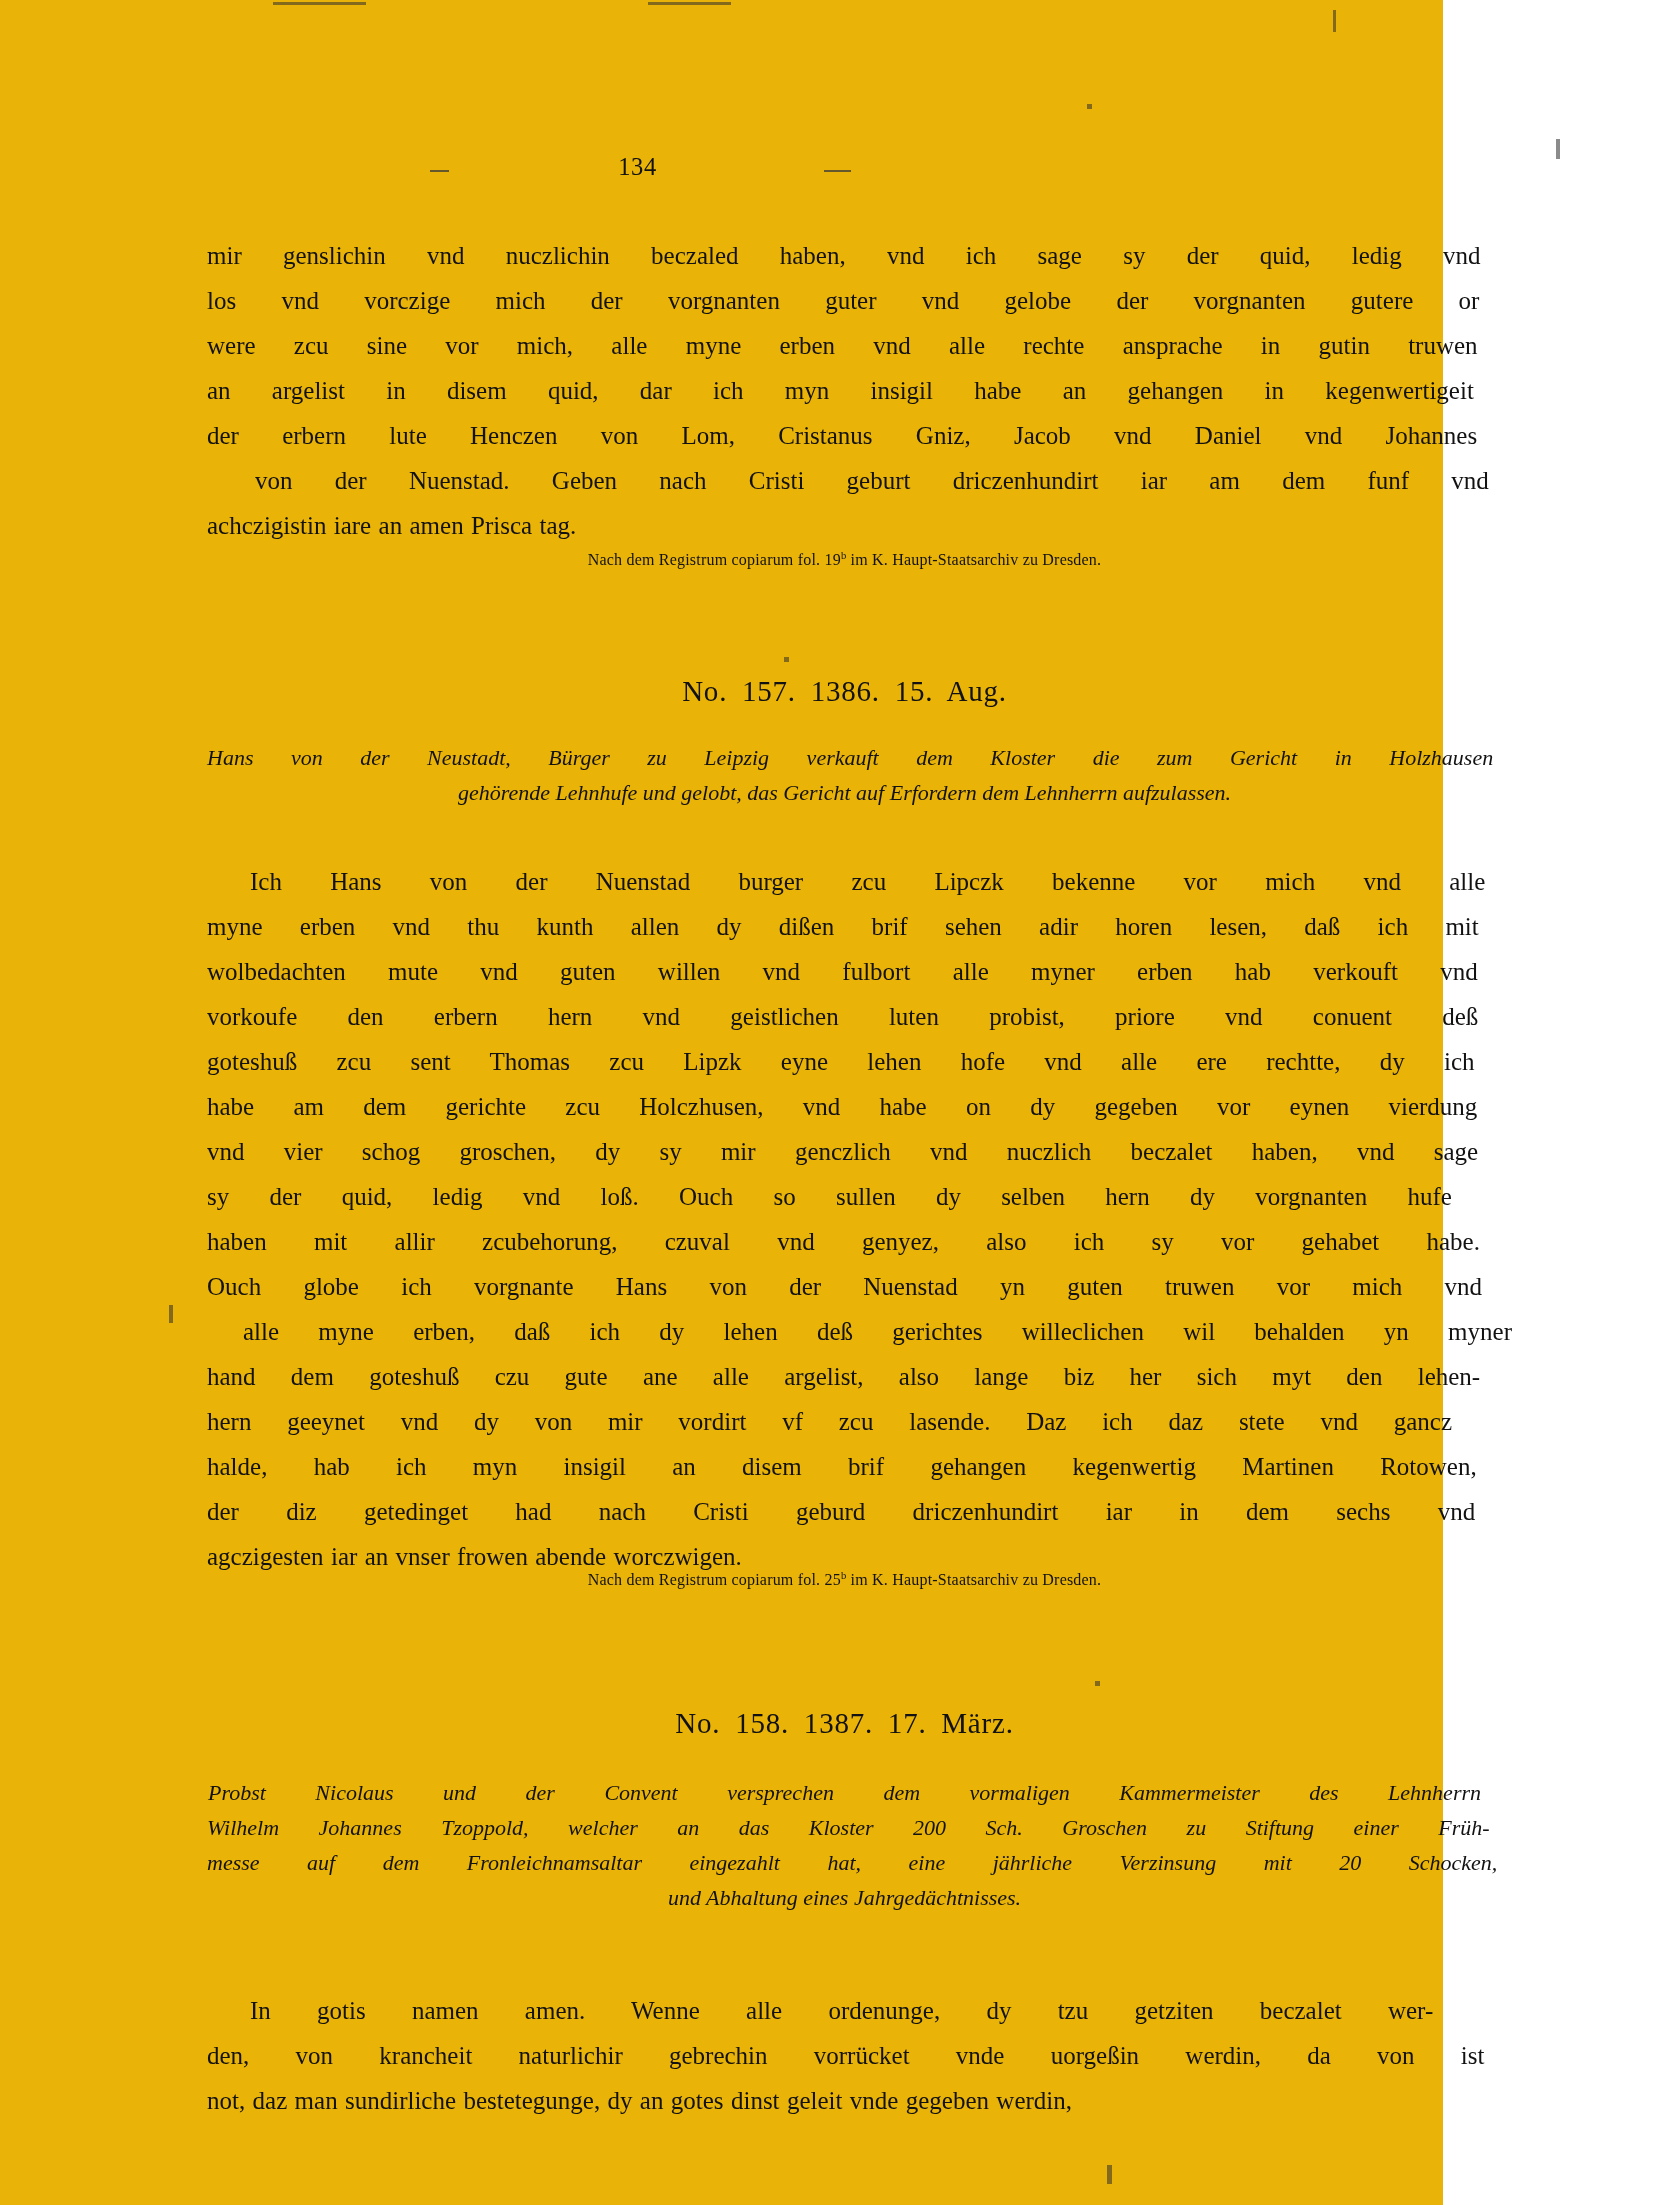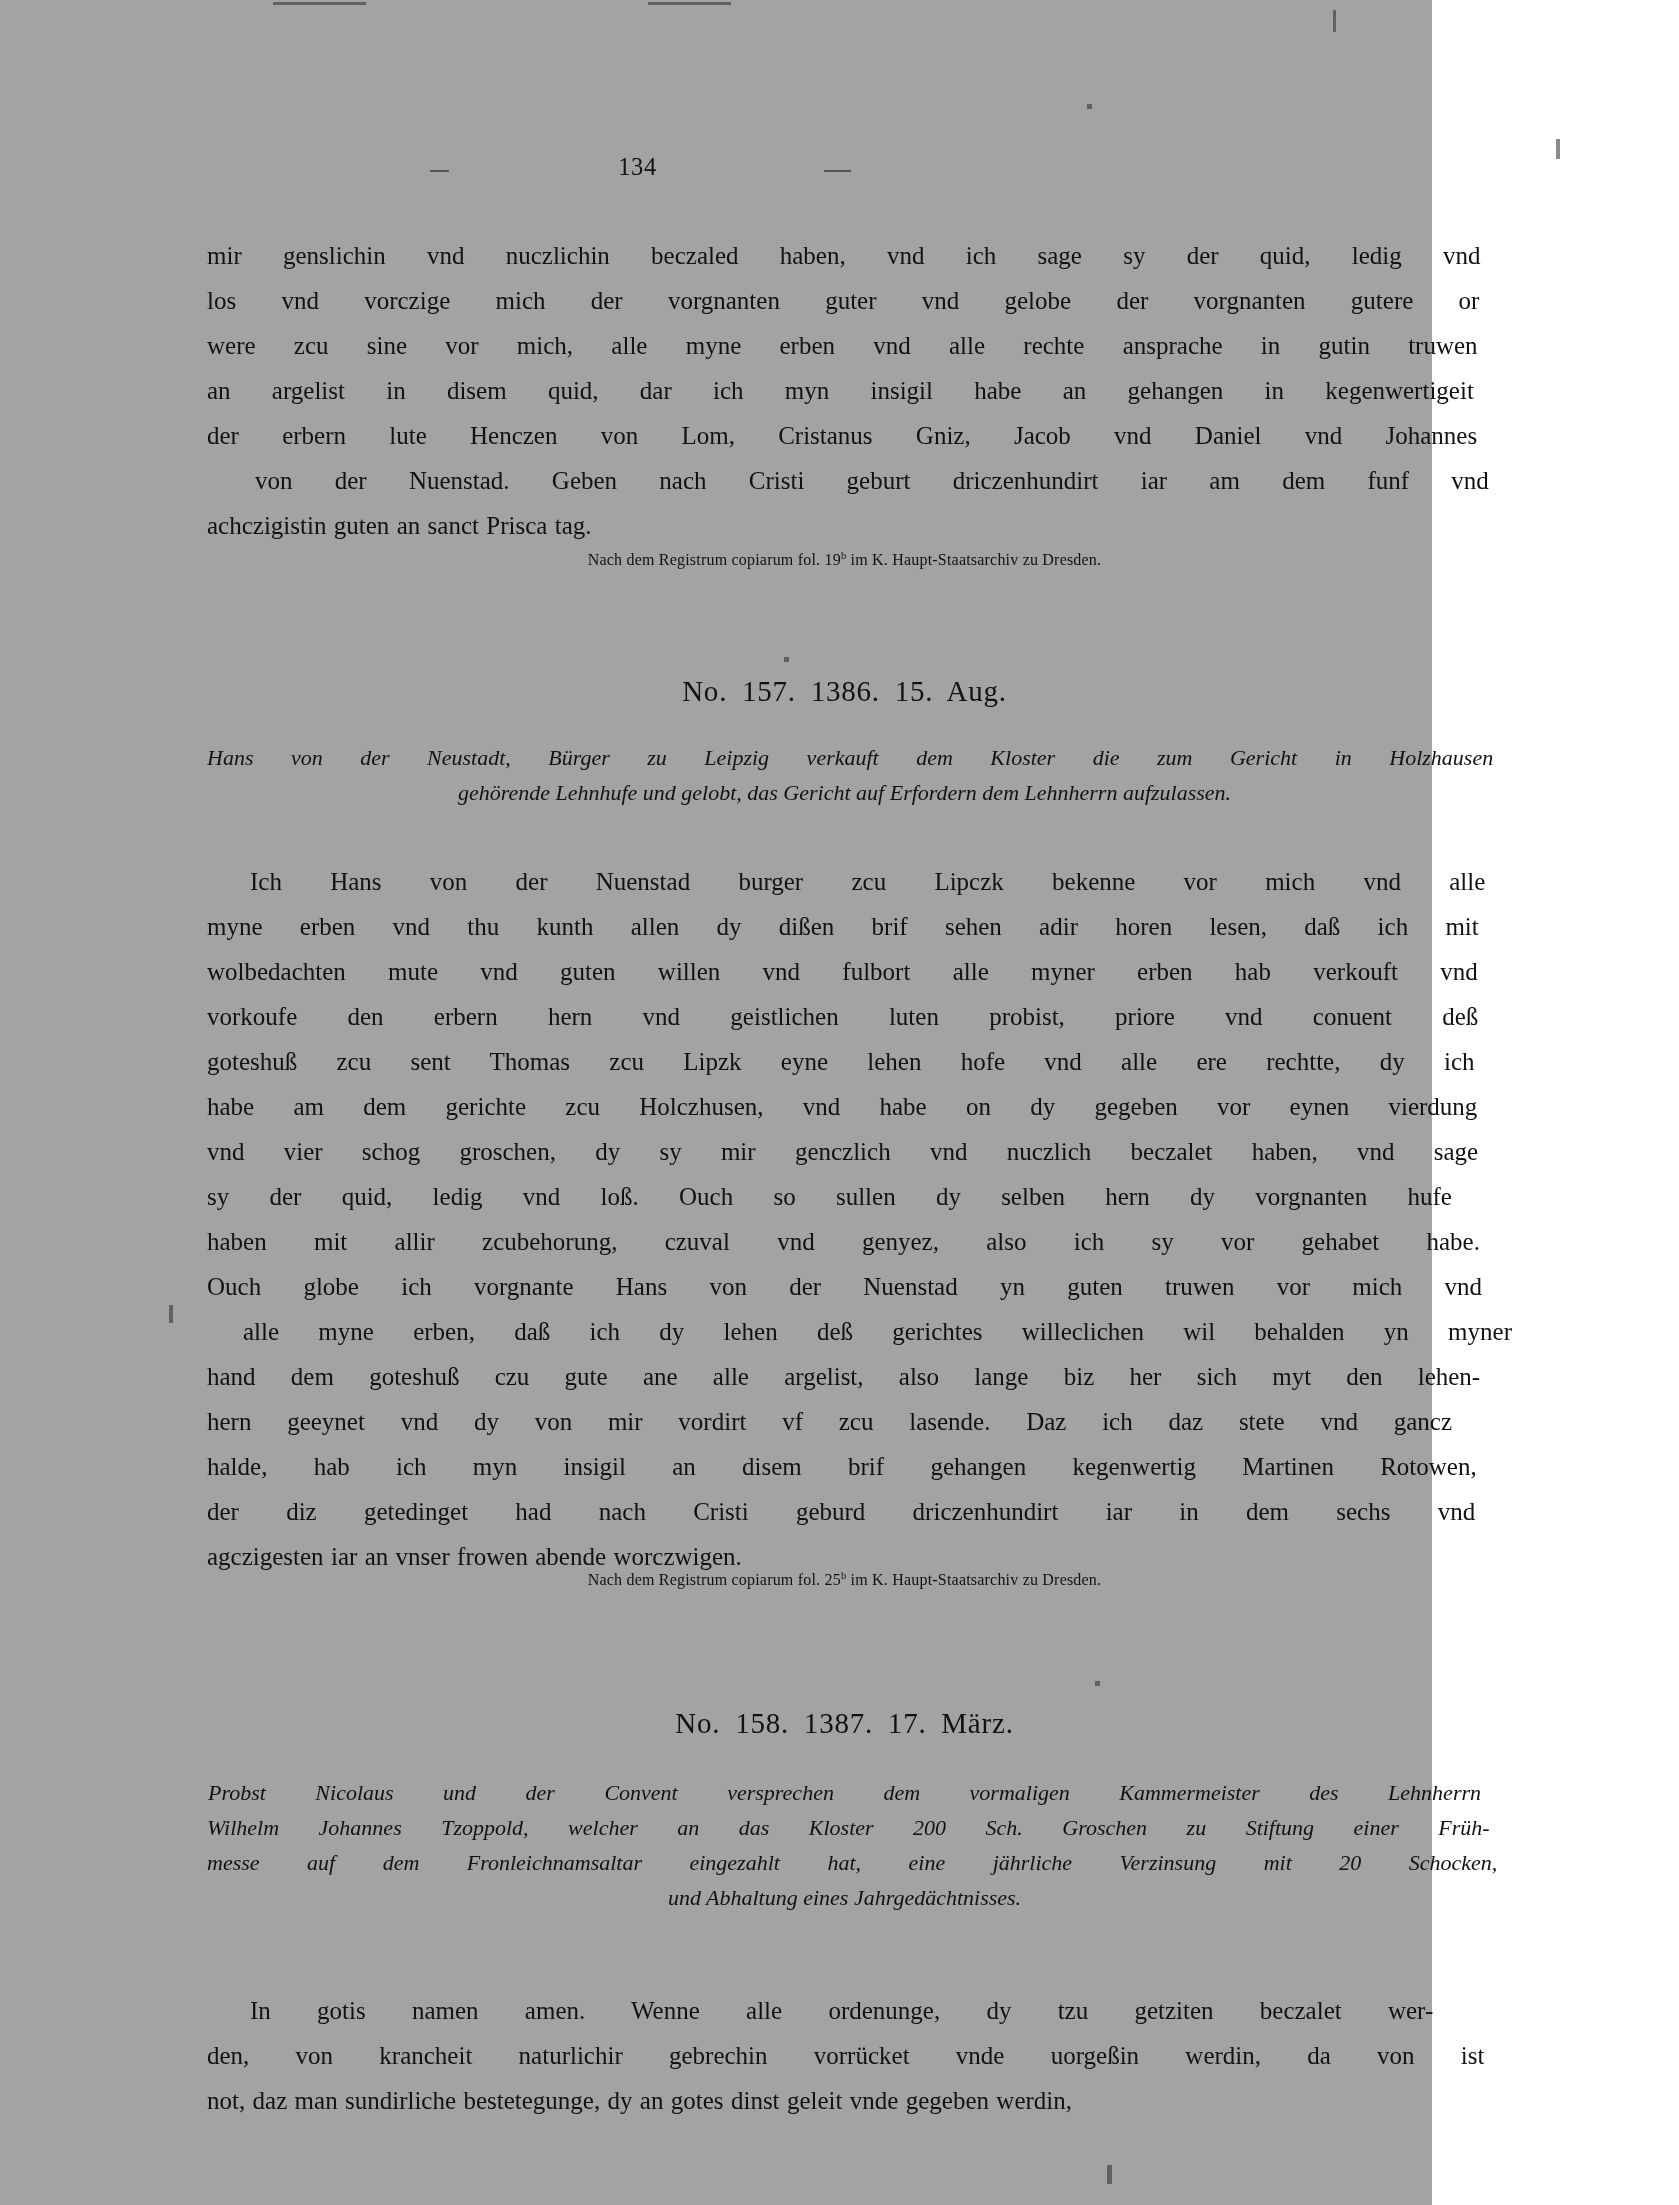--- a/index.html
+++ b/index.html
@@ -15,21 +15,22 @@
     position: relative;
     overflow: hidden;
   }
 
   
   .page {
     position: absolute;
     left: 0; top: 0;
     width: 1432px;
     height: 2205px;
-    background: #a3a3a3;
+    background: #eab308;
+    padding-left: 11px;
   }
 
   
   .speck {
     position: absolute;
     background: #2b2b2b;
     opacity: .55;
   }
 
   .content {
@@ -133,21 +134,21 @@
 
   <div class="content">
 
     <div id="block-doc156-text" class="para">
       <span class="line" style="display: block; word-spacing: 35px;">mir genslichin vnd nuczlichin beczaled haben, vnd ich sage sy der quid, ledig vnd</span>
       <span class="line" style="display: block; word-spacing: 39px;">los vnd vorczige mich der vorgnanten guter vnd gelobe der vorgnanten gutere or</span>
       <span class="line" style="display: block; word-spacing: 32px;">were zcu sine vor mich, alle myne erben vnd alle rechte ansprache in gutin truwen</span>
       <span class="line" style="display: block; word-spacing: 35px;">an argelist in disem quid, dar ich myn insigil habe an gehangen in kegenwertigeit</span>
       <span class="line" style="display: block; word-spacing: 37px;">der erbern lute Henczen von Lom, Cristanus Gniz, Jacob vnd Daniel vnd Johannes</span>
       <span class="line" style="display: block; word-spacing: 36px; margin-left: 48px;">von der Nuenstad.  Geben nach Cristi geburt driczenhundirt iar am dem funf vnd</span>
-      <span class="line" style="display: block;">achczigistin guten an sanct Prisca tag.</span>
+      <span class="line" style="display: block;">achczigistin iare an amen Prisca tag.</span>
     </div>
 
     <div id="block-doc156-source" class="source">
       <span>Nach dem Registrum copiarum fol. 19</span><sup>b</sup><span> im K. Haupt-Staatsarchiv zu Dresden.</span>
     </div>
 
     <div id="block-doc157-heading" class="doc-heading">No. 157.  1386.  15. Aug.</div>
 
     <div id="block-doc157-regest" class="regest">
       <span class="line" style="display: block; word-spacing: 32px;">Hans von der Neustadt, Bürger zu Leipzig verkauft dem Kloster die zum Gericht in Holzhausen</span>

